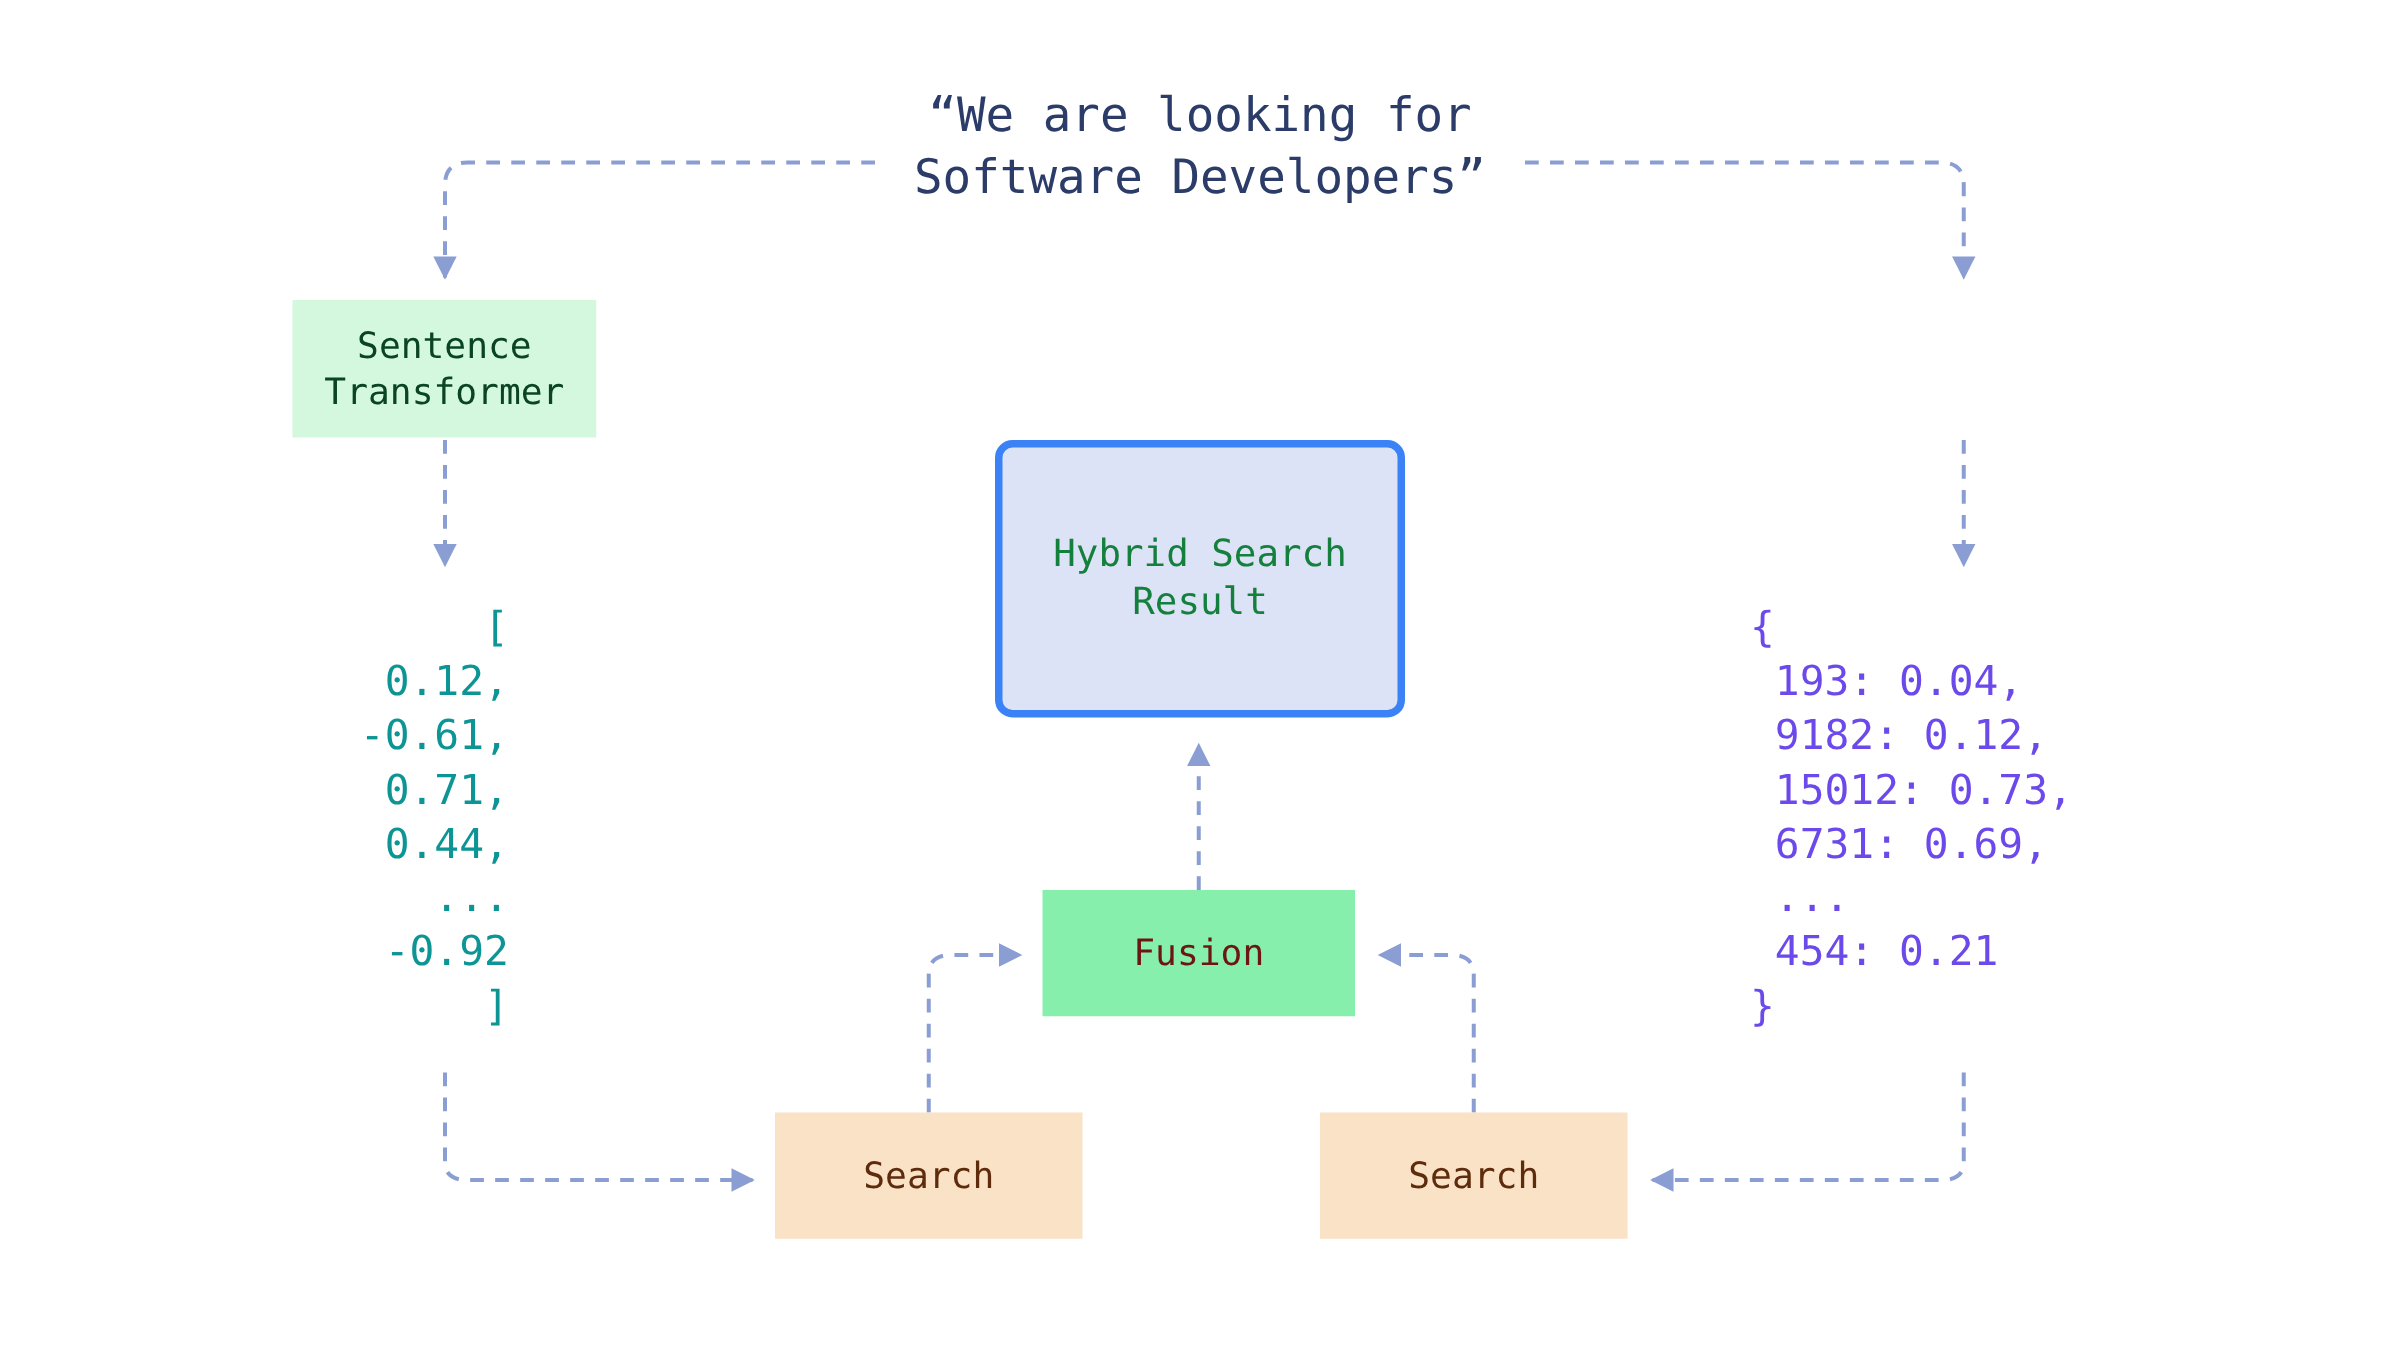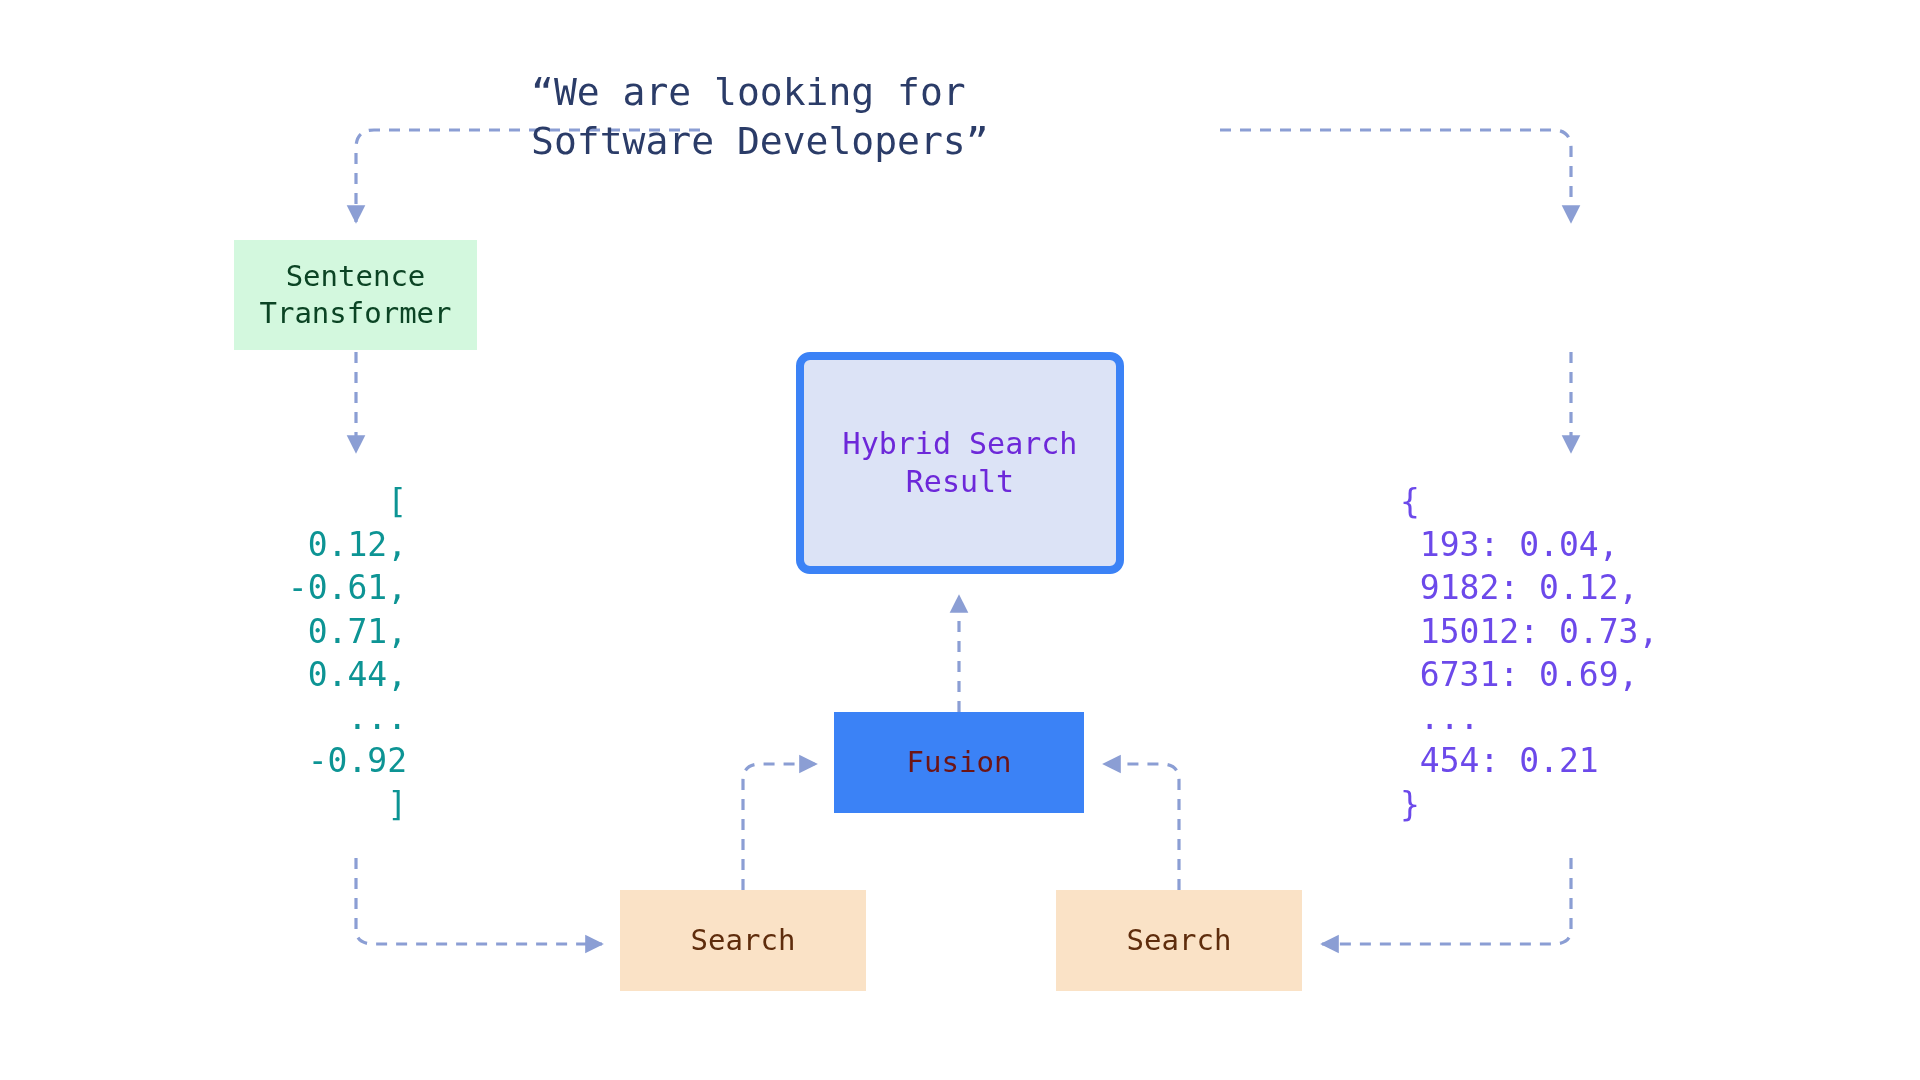--- a/index.html
+++ b/index.html
@@ -33,24 +33,24 @@
     align-items: center;
     justify-content: center;
     text-align: center;
     box-sizing: border-box;
     font-family: "DejaVu Sans Mono", "Liberation Mono", monospace;
     white-space: pre-line;
     line-height: 1.28;
   }
   .query-text {
     position: absolute;
-    left: 531px;
+    left: 560px;
     top: 68px;
     width: 800px;
-    text-align: left;
+    text-align: center;
     font-size: 38px;
     line-height: 1.28;
     color: #2b3c68;
     font-family: "DejaVu Sans Mono", "Liberation Mono", monospace;
     white-space: pre-line;
   }
   .box-encoder {
     background: #d3f8de;
     color: #0b4424;
     font-size: 29px;
@@ -66,31 +66,31 @@
     top: 240px;
     width: 243px;
     height: 110px;
   }
   #node-hybrid-result {
     left: 796px;
     top: 352px;
     width: 328px;
     height: 222px;
     background: #dce3f6;
-    border: 8px solid #3b82f6;
+    border: 6px solid #3b82f6;
     border-radius: 14px;
-    color: #6d28d9;
+    color: #15803d;
     font-size: 30px;
   }
   #node-fusion {
     left: 834px;
     top: 712px;
     width: 250px;
     height: 101px;
-    background: #3b82f6;
+    background: #86efac;
     color: #6d1414;
     font-size: 29px;
   }
   #node-search-dense {
     left: 620px;
     top: 890px;
     width: 246px;
     height: 101px;
     background: #fae2c6;
     color: #5e2c0c;

